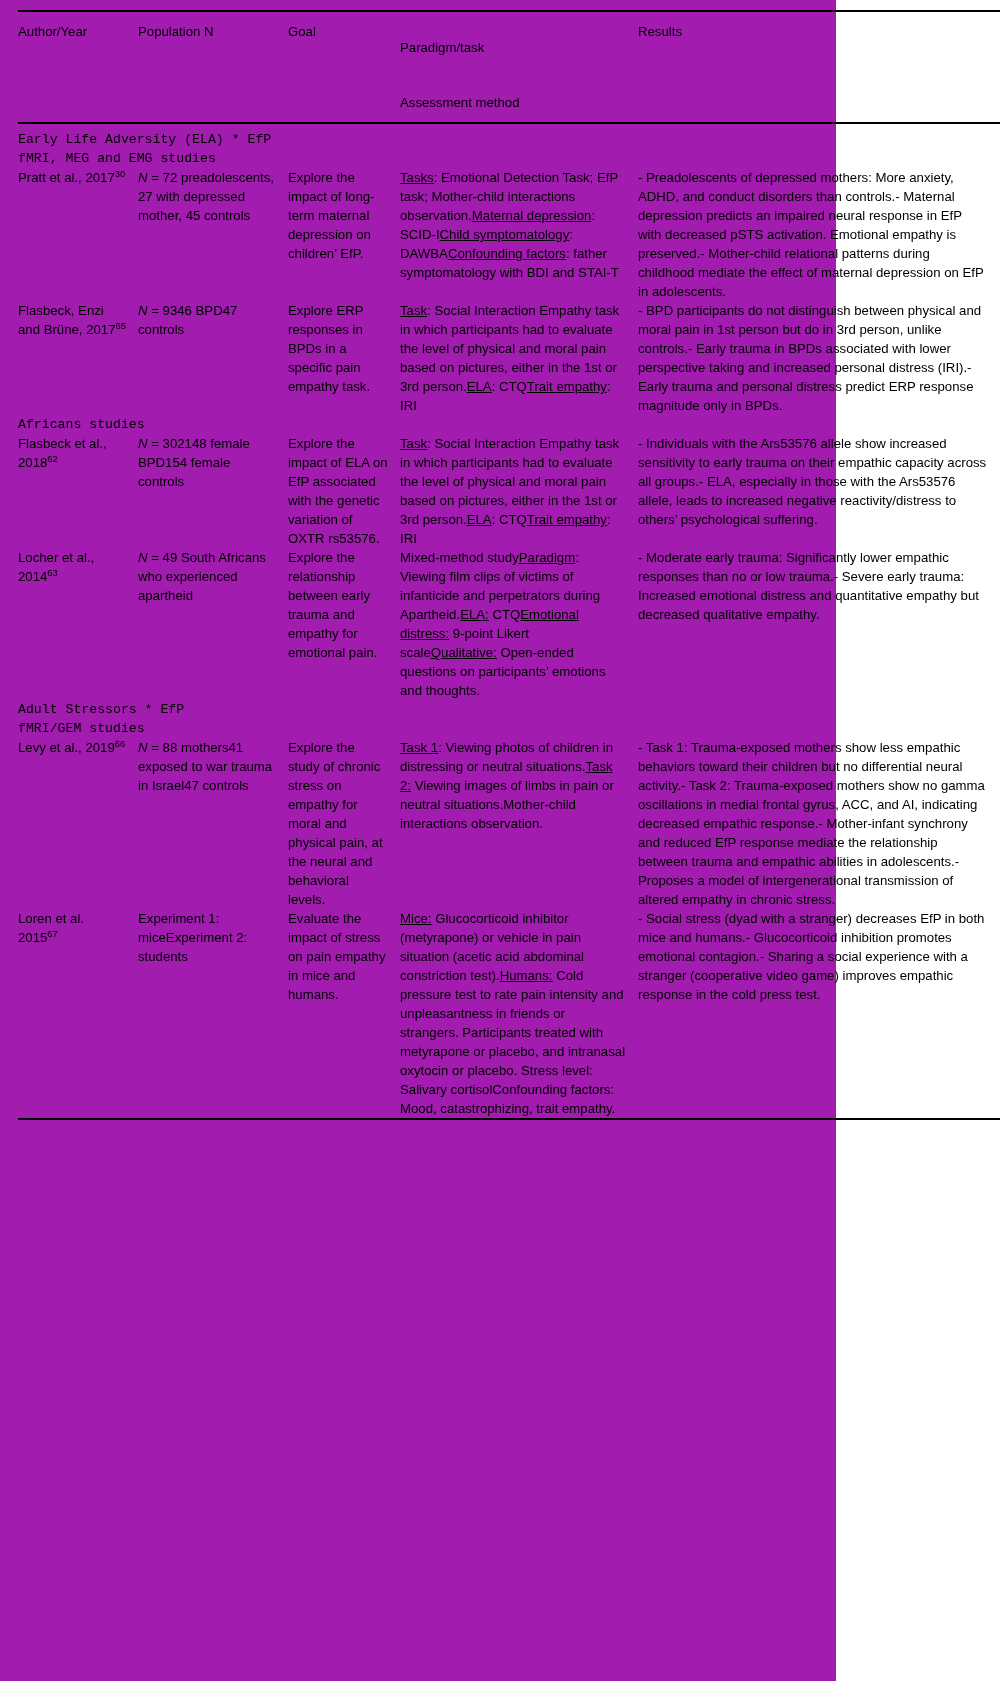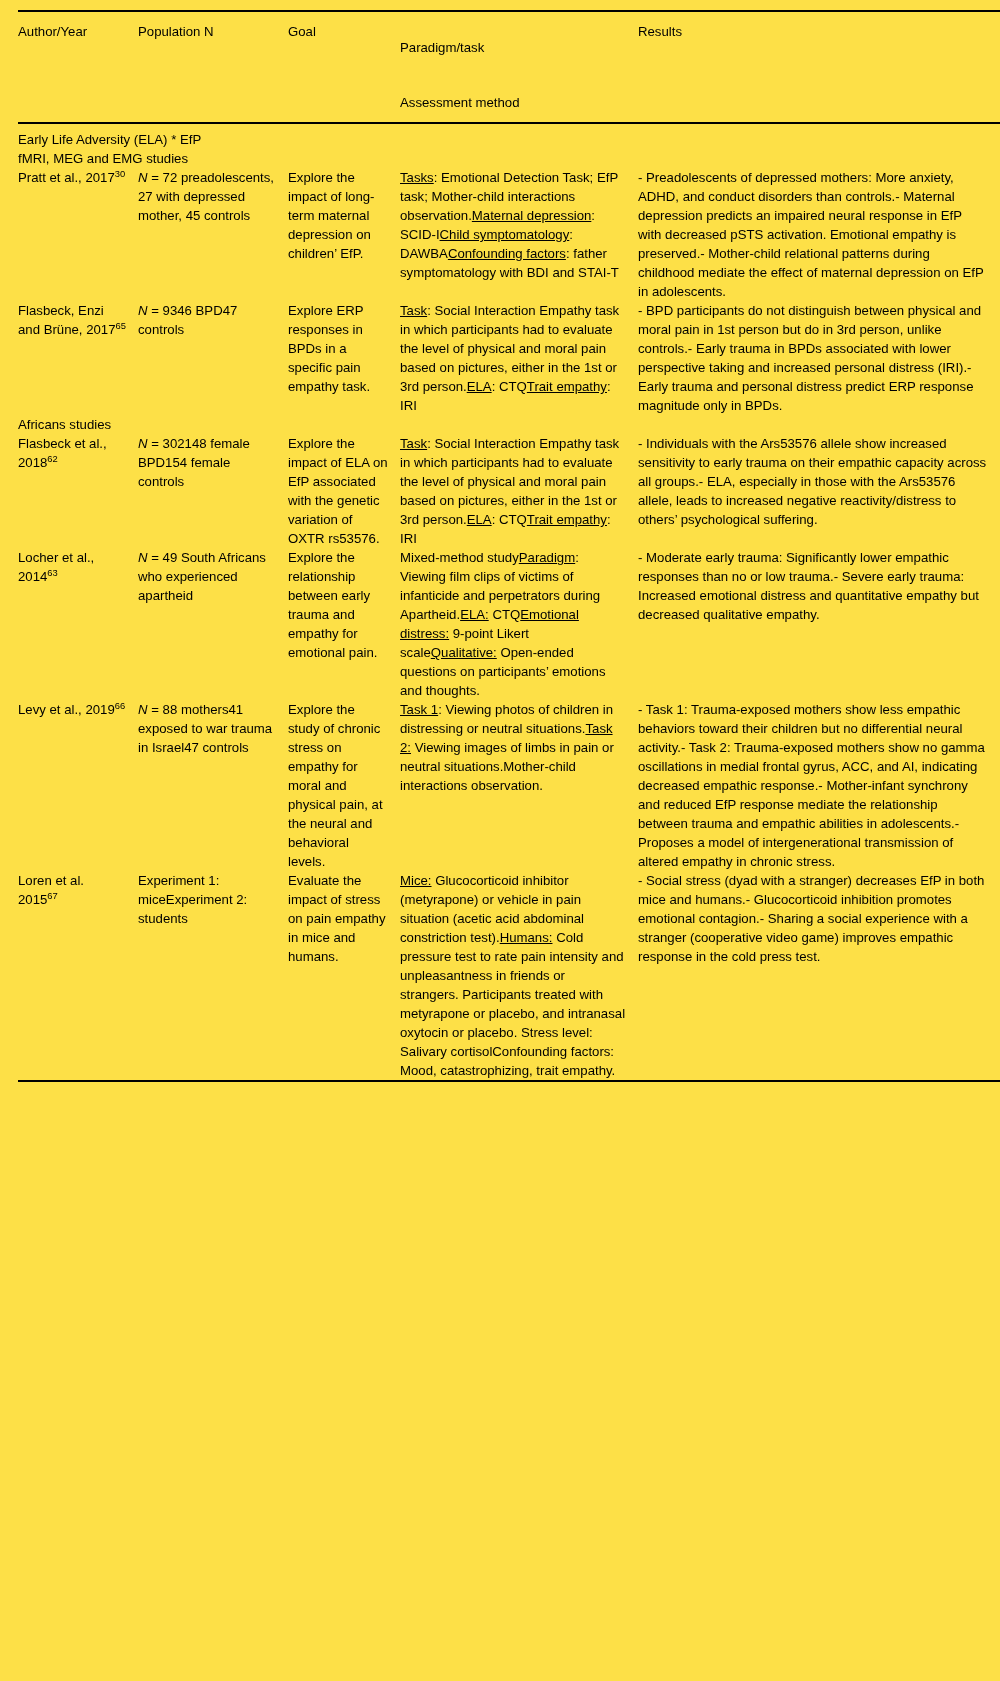--- a/index.html
+++ b/index.html
@@ -5,25 +5,25 @@
   html, body {
     margin: 0;
     padding: 0;
     background: #ffffff;
   }
   body {
     font-family: "Liberation Sans", sans-serif;
     color: #000000;
   }
   .page {
-    width: 1000px;
+    width: 836px;
     min-height: 1681px;
     box-sizing: border-box;
     padding: 10px 18px 12px 18px;
-    background: #fde047;
+    background: #a21caf;
     position: relative;
   }
   table.review-table {
     width: 100%;
     border-collapse: collapse;
     table-layout: fixed;
   }
   table.review-table td,
   table.review-table th {
     vertical-align: top;
@@ -56,20 +56,21 @@
     font-size: 9.4px;
     vertical-align: super;
     line-height: 0;
   }
   .ital { font-style: italic; }
 
   td.section-head {
     font-weight: bold;
     padding-top: 12px;
     padding-bottom: 1px;
+    font-family: Liberation Mono, monospace;
   }
   .section-line { display: block; }
 
   td.body-cell {
     padding-top: 4px;
     padding-bottom: 16px;
   }
   .u { text-decoration: underline; }
 </style>
 </head>
@@ -131,20 +132,26 @@
           <td class="body-cell">- Individuals with the Ars53576 allele show increased sensitivity to early trauma on their empathic capacity across all groups.- ELA, especially in those with the Ars53576 allele, leads to increased negative reactivity/distress to others’ psychological suffering.</td>
         </tr>
         <tr>
           <td class="author body-cell"><span>Locher et al., 2014<span class="sup">63</span></span></td>
           <td class="body-cell"><span class="ital">N</span> = 49 South Africans who experienced apartheid</td>
           <td class="body-cell">Explore the relationship between early trauma and empathy for emotional pain.</td>
           <td class="body-cell">Mixed-method study<span class="u">Paradigm</span>: Viewing film clips of victims of infanticide and perpetrators during Apartheid.<span class="u">ELA:</span> CTQ<span class="u">Emotional distress:</span> 9-point Likert scale<span class="u">Qualitative:</span> Open-ended questions on participants’ emotions and thoughts.</td>
           <td class="body-cell">- Moderate early trauma: Significantly lower empathic responses than no or low trauma.- Severe early trauma: Increased emotional distress and quantitative empathy but decreased qualitative empathy.</td>
         </tr>
         <tr>
+          <td colspan="5" class="section-head">
+            <span class="section-line">Adult Stressors * EfP</span>
+            <span class="section-line">fMRI/GEM studies</span>
+          </td>
+        </tr>
+        <tr>
           <td class="author body-cell"><span>Levy et al., 2019<span class="sup">66</span></span></td>
           <td class="body-cell"><span class="ital">N</span> = 88 mothers41 exposed to war trauma in Israel47 controls</td>
           <td class="body-cell">Explore the study of chronic stress on empathy for moral and physical pain, at the neural and behavioral levels.</td>
           <td class="body-cell"><span class="u">Task 1</span>: Viewing photos of children in distressing or neutral situations.<span class="u">Task 2:</span> Viewing images of limbs in pain or neutral situations.Mother-child interactions observation.</td>
           <td class="body-cell">- Task 1: Trauma-exposed mothers show less empathic behaviors toward their children but no differential neural activity.- Task 2: Trauma-exposed mothers show no gamma oscillations in medial frontal gyrus, ACC, and AI, indicating decreased empathic response.- Mother-infant synchrony and reduced EfP response mediate the relationship between trauma and empathic abilities in adolescents.- Proposes a model of intergenerational transmission of altered empathy in chronic stress.</td>
         </tr>
         <tr>
           <td class="author body-cell"><span>Loren et al. 2015<span class="sup">67</span></span></td>
           <td class="body-cell">Experiment 1: miceExperiment 2: students</td>
           <td class="body-cell">Evaluate the impact of stress on pain empathy in mice and humans.</td>

